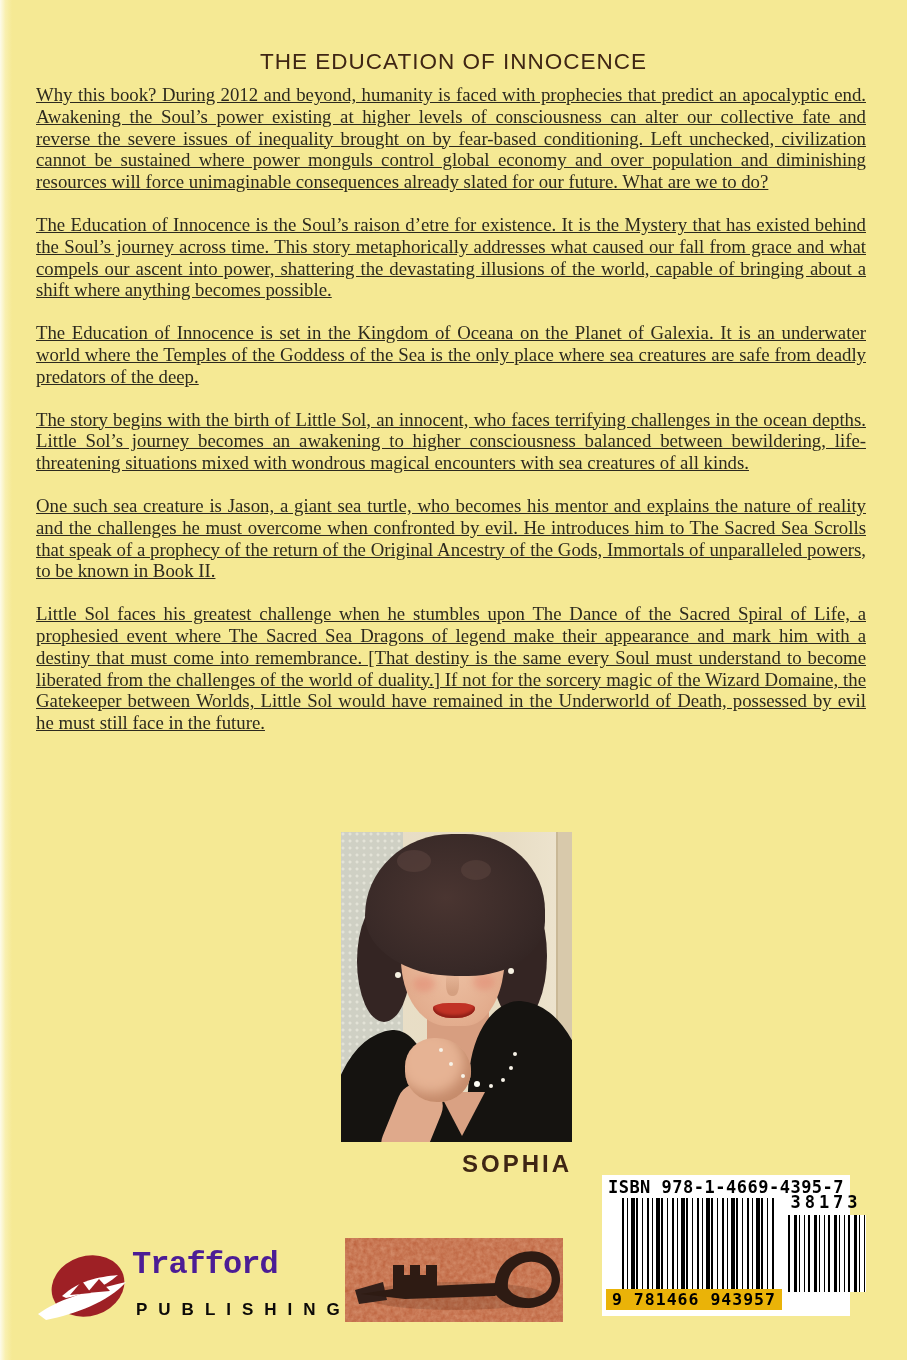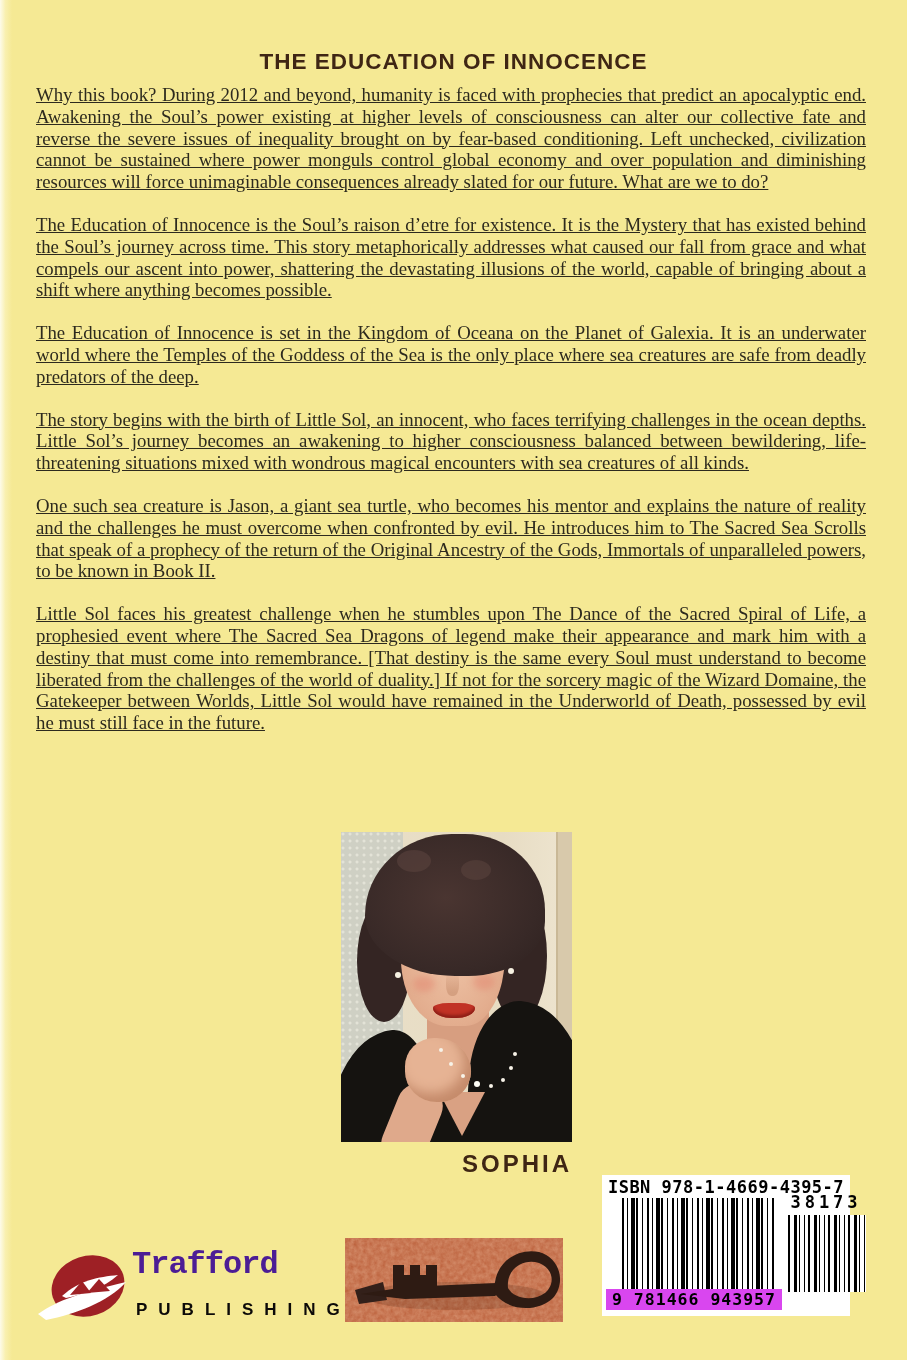--- a/index.html
+++ b/index.html
@@ -13,21 +13,21 @@
     position:relative;width:907px;height:1360px;
     background:var(--background);overflow:hidden;
     font-family:"Liberation Serif",serif;
   }
   .edge-highlight{
     position:absolute;left:0;top:0;width:12px;height:100%;
     background:linear-gradient(90deg,#fdfbea 0,#f9f0b0 45%,rgba(245,233,148,0) 100%);
   }
   .title{
     position:absolute;top:34px;left:0;right:0;text-align:center;
-    font-family:"Liberation Sans",sans-serif;font-weight:bold;
+    font-family:"Liberation Sans",sans-serif;font-weight:normal;
     font-size:22.5px;letter-spacing:1px;color:var(--heading);
   }
   .synopsis{
     position:absolute;top:84px;left:36px;width:830px;
     font-size:18.8px;line-height:21.8px;color:var(--body-text);
     text-align:justify;
     text-decoration:underline;
   }
   .synopsis p{margin:0 0 21px 0;}
 
@@ -99,21 +99,21 @@
 
   
   .barcode{position:absolute;left:602px;top:1175px;width:248px;height:141px;background:#ffffff;}
   .barcode *{position:absolute;font-family:"DejaVu Sans Mono",monospace;font-weight:bold;color:#000;}
   .bc-isbn{top:2px;left:0;width:100%;text-align:center;font-size:17px;letter-spacing:.5px;}
   .bc-bars-main{left:20px;top:23px;width:152px;height:94px;
     background:repeating-linear-gradient(90deg,
       #000 0 2px,#fff 2px 5px,#000 5px 6px,#fff 6px 9px,#000 9px 13px,#fff 13px 14px,
       #000 14px 16px,#fff 16px 20px,#000 20px 21px,#fff 21px 25px);}
   .bc-ean{left:4px;top:114px;width:176px;text-align:center;font-size:16.5px;
-    letter-spacing:1px;background:#d946ef;padding:1px 0;}
+    letter-spacing:1px;background:#eab308;padding:1px 0;}
   .bc-supp-num{left:184px;top:17px;width:80px;text-align:center;font-size:17px;letter-spacing:4px;}
   .bc-bars-supp{left:186px;top:40px;width:78px;height:77px;
     background:repeating-linear-gradient(90deg,
       #000 0 2px,#fff 2px 6px,#000 6px 9px,#fff 9px 11px,#000 11px 12px,#fff 12px 16px,
       #000 16px 17px,#fff 17px 20px);}
 
   
   .publisher{position:absolute;left:36px;top:1250px;width:330px;height:80px;}
   .tf-icon{position:absolute;left:0;top:0;width:104px;height:80px;}
   .tf-name{position:absolute;left:96px;top:-4px;

